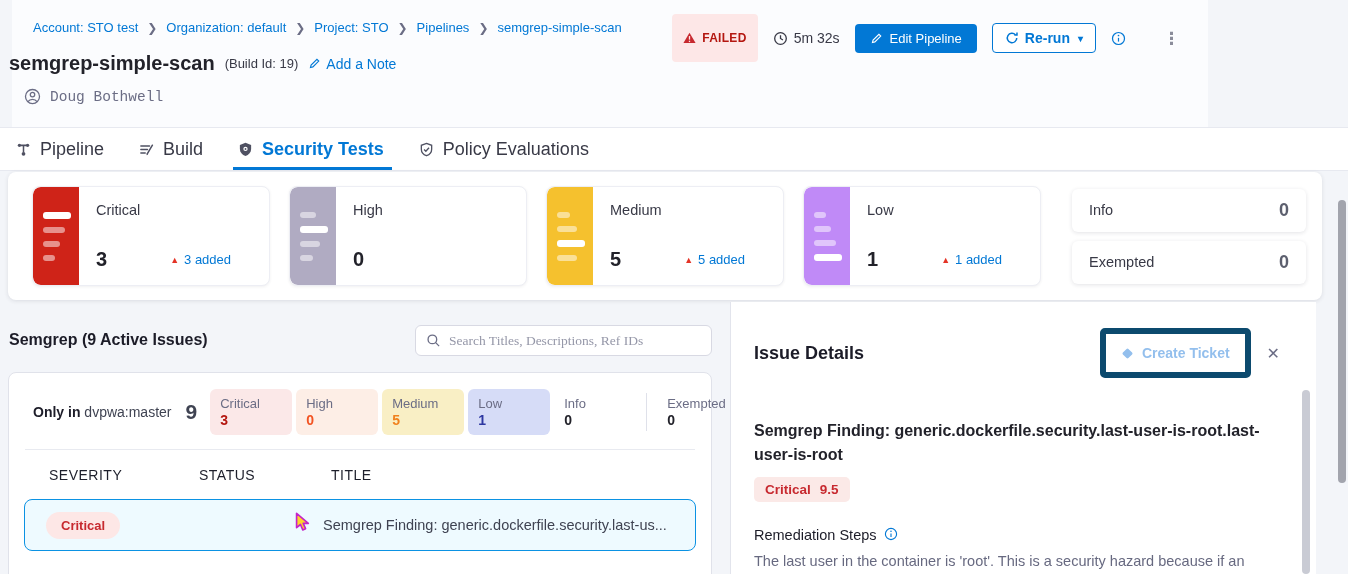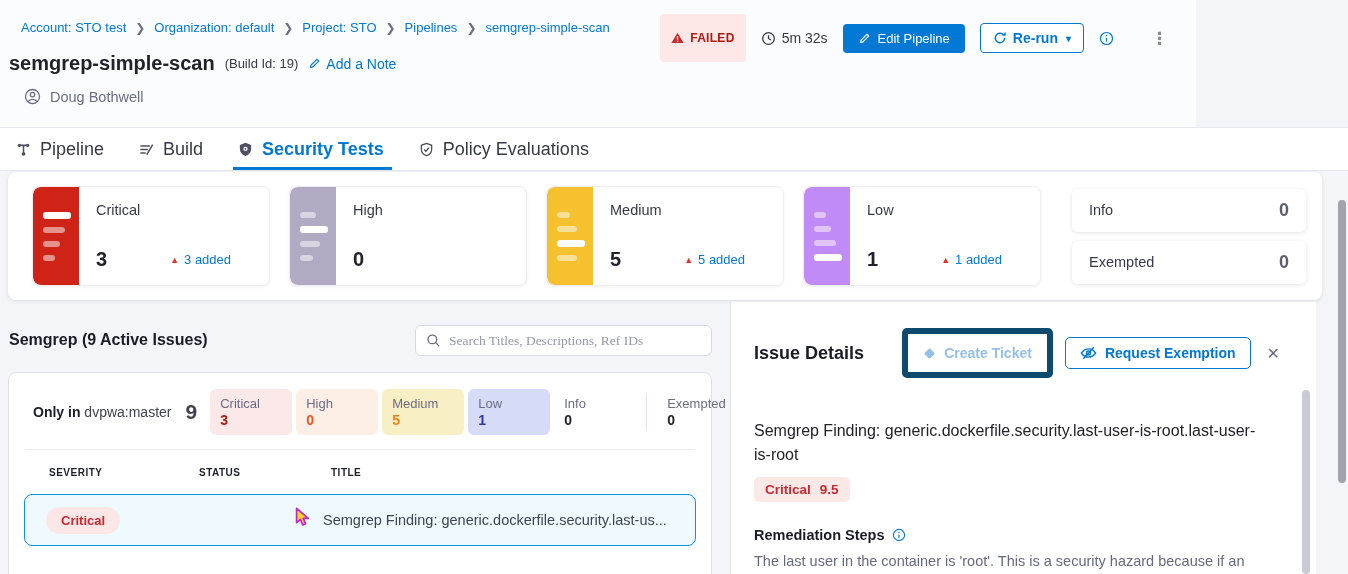--- a/index.html
+++ b/index.html
@@ -5,41 +5,41 @@
   * { margin:0; padding:0; box-sizing:border-box; }
   html,body { width:1348px; height:574px; overflow:hidden; }
   body {
     position:relative;
     font-family:"Liberation Sans","DejaVu Sans",sans-serif;
     background:#f3f5f9; color:#22222a;
   }
   svg { display:block; }
 
   
-  .topbar { position:absolute; left:0; top:0; width:1196px; height:127px; background:#fbfcfe; }
+  .topbar { position:absolute; left:12px; top:0; width:1196px; height:127px; background:#fbfcfe; }
   .breadcrumb { position:absolute; left:21px; top:20px; display:flex; align-items:center; font-size:13px; }
   .breadcrumb a { color:#0278d5; text-decoration:none; cursor:pointer; }
   .crumb-sep { color:#6b6d85; margin:0 9px; font-size:12px; }
   .top-actions { position:absolute; right:28px; top:14px; display:flex; align-items:center; gap:15px; }
   .failed-badge { display:flex; align-items:center; gap:6px; background:#fde7e7; color:#b41710;
     font-size:12px; font-weight:700; letter-spacing:.3px; padding:17px 11px; border-radius:4px; }
   .duration { display:flex; align-items:center; gap:6px; font-size:14px; color:#383946; }
   .btn-primary { display:flex; align-items:center; gap:7px; background:#0278d5; color:#fff;
     font-size:13px; font-weight:500; padding:7px 15px; border-radius:4px; border:none; cursor:pointer; }
   .btn-rerun { display:flex; align-items:center; gap:6px; background:#fff; border:1px solid #0278d5;
     color:#0278d5; font-size:14px; font-weight:700; padding:6px 12px; border-radius:4px; cursor:pointer; }
   .caret { font-size:10px; margin-left:2px; }
   .kebab { color:#8a8c9a; font-size:17px; font-weight:700; margin-left:22px; cursor:pointer; letter-spacing:0; }
 
   .title-row { position:absolute; left:9px; top:52px; display:flex; align-items:center; gap:10px; }
   .page-title { font-size:20px; font-weight:700; color:#22222a; }
   .build-id { font-size:13px; color:#383946; }
   .add-note { display:flex; align-items:center; gap:5px; color:#0278d5; font-size:14px; cursor:pointer; }
   .user-row { position:absolute; left:24px; top:88px; display:flex; align-items:center; gap:9px;
-    color:#6b6d85; font-size:14.5px; }
+    color:#6b6d85; font-size:14.5px;font-family:Liberation Mono, monospace; }
 
   
   .tabbar { position:absolute; left:0; top:127px; width:1348px; height:44px; background:#fff;
     border-top:1px solid #e7e9f0; border-bottom:1px solid #e7e9f0;
     display:flex; align-items:stretch; padding-left:16px; gap:35px; }
   .tab { position:relative; display:flex; align-items:center; gap:9px; font-size:18px; color:#383946; cursor:pointer; }
   .tab.active { color:#0278d5; font-weight:700; }
   .tab.active::after { content:""; position:absolute; left:-5px; right:-8px; bottom:0; height:3px; background:#0278d5; }
 
   
@@ -101,21 +101,21 @@
   .chip { width:82px; height:46px; border-radius:6px; padding:6px 10px; display:flex; flex-direction:column; justify-content:center; gap:1px; }
   .chip-label { font-size:13px; color:#6b6d85; }
   .chip-count { font-size:14px; font-weight:700; }
   .chip-critical { background:#fbe8e8; } .chip-critical .chip-count { color:#b41710; }
   .chip-high { background:#fdeee6; } .chip-high .chip-count { color:#f25322; }
   .chip-medium { background:#f9efc5; } .chip-medium .chip-count { color:#f0821e; }
   .chip-low { background:#d6dcf7; } .chip-low .chip-count { color:#2d37a1; }
   .chip-plain .chip-count { color:#22222a; }
   .chip-sep { width:1px; height:38px; background:#dfe1ea; margin:0 6px; }
   .table-divider { border-top:1px solid #e8eaf0; margin:2px 16px 0 16px; }
-  .cols-row { display:flex; padding:17px 0 12px 40px; font-size:10px; font-weight:700;
+  .cols-row { display:flex; padding:17px 0 12px 40px; font-size:14px; font-weight:400;
     letter-spacing:.5px; color:#1d1f2b; }
   .col-severity { width:150px; } .col-status { width:132px; }
   .issue-row { position:relative; margin:4px 15px 0 15px; height:52px; border:1.6px solid #0b92e3;
     background:#eefaff; border-radius:8px; display:flex; align-items:center; cursor:pointer; }
   .sev-pill { margin-left:21px; background:#fde7e6; color:#c7292f; font-size:13px; font-weight:700;
     padding:6px 15px; border-radius:15px; }
   .cursor-icon { position:absolute; left:270px; top:12px; }
   .row-title { position:absolute; left:298px; top:50%; transform:translateY(-50%);
     font-size:14.5px; color:#3f4352; white-space:nowrap; }
 
@@ -123,26 +123,26 @@
   .details-panel { position:absolute; left:730px; top:302px; width:586px; height:272px; background:#fff;
     border-left:1px solid #e2e4ec; padding:26px 36px 0 23px; }
   .dp-head { display:flex; align-items:center; }
   .dp-title { font-size:18px; font-weight:700; color:#1c1c28; }
   .dp-buttons { margin-left:auto; display:flex; align-items:center; gap:12px; }
   .btn-ticket { display:flex; align-items:center; gap:8px; background:#fff; border:6px solid #0c4a6e;
     color:#93bfed; font-size:14px; font-weight:700; padding:11px 15px; border-radius:5px; cursor:default; }
   .btn-exempt { display:flex; align-items:center; gap:8px; background:#fff; border:1.5px solid #0278d5;
     color:#0278d5; font-size:14px; font-weight:700; padding:7px 14px; border-radius:5px; cursor:pointer; }
   .dp-close { color:#6b6d85; font-size:16px; margin-left:4px; cursor:pointer; }
-  .finding-title { margin-top:41px; font-size:16px; font-weight:400; color:#22222a;
+  .finding-title { margin-top:41px; font-size:16px; font-weight:700; color:#22222a;
     line-height:24px; padding-right:20px; }
   .score-badge { display:inline-flex; align-items:center; gap:9px; margin-top:10px; background:#fbe9e7;
     border-radius:5px; padding:5px 11px; font-size:13.5px; font-weight:700; color:#c7292f; }
-  .rem-head { margin-top:25px; display:flex; align-items:center; gap:7px; font-size:14.5px;
-    font-weight:700; color:#1c1c28; }
+  .rem-head { margin-top:25px; display:flex; align-items:flex-start; gap:7px; font-size:14.5px;
+    font-weight:400; color:#1c1c28; }
   .rem-text { margin-top:8px; font-size:14.5px; line-height:21.5px; color:#676980; padding-right:14px; }
   .panel-scrollbar { position:absolute; right:6px; top:88px; bottom:0; width:8px;
     background:#c9cbd4; border-radius:4px; }
   .main-scrollbar { position:absolute; right:2px; top:200px; width:8px; height:283px;
     background:#a2a4ad; border-radius:4px; }
 </style>
 </head>
 <body>
 
 <div class="topbar">
@@ -430,30 +430,20 @@
     <h2 class="dp-title">Issue Details</h2>
     <div class="dp-buttons">
       <button class="btn-ticket">
         <span>
           <svg width="13" height="13" viewBox="0 0 12 12">
               <rect x="2.4" y="2.4" width="7.2" height="7.2" rx="1.2" transform="rotate(45 6 6)" fill="#93bfed"></rect>
             </svg>
         </span>
         <span>Create Ticket</span>
       </button>
-      <button class="btn-exempt">
-        <span>
-          <svg width="17" height="14" viewBox="0 0 18 14" fill="none" stroke="#0278d5" stroke-width="1.5">
-              <path d="M1.5 7S4.5 2.6 9 2.6 16.5 7 16.5 7 13.5 11.4 9 11.4 1.5 7 1.5 7z"></path>
-              <circle cx="9" cy="7" r="2.1"></circle>
-              <path d="M3.4 13L14.6 1"></path>
-            </svg>
-        </span>
-        <span>Request Exemption</span>
-      </button>
       <span class="dp-close">✕</span>
     </div>
   </div>
 
   <div class="finding-title">Semgrep Finding: generic.dockerfile.security.last-user-is-root.last-user-is-root</div>
 
   <div class="score-badge">
     <span>Critical</span>
     <span>9.5</span>
   </div>

